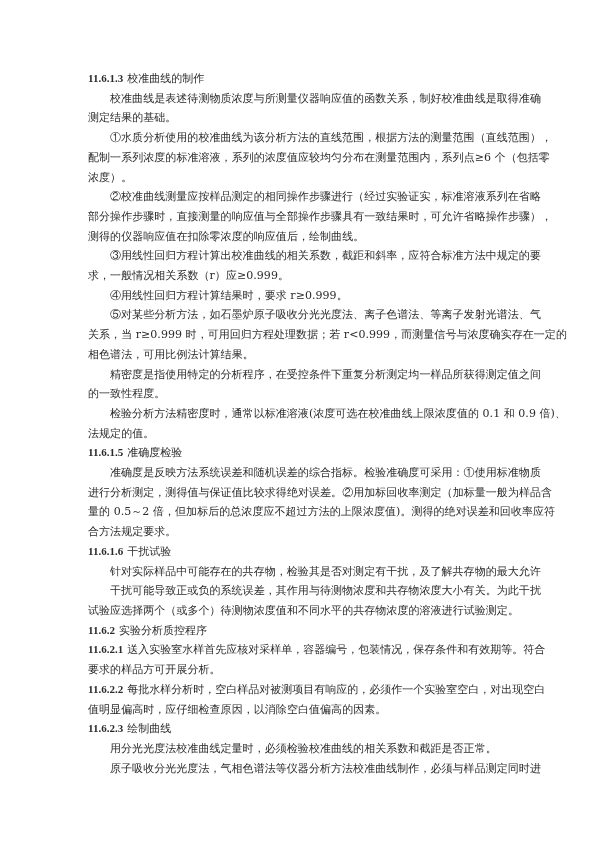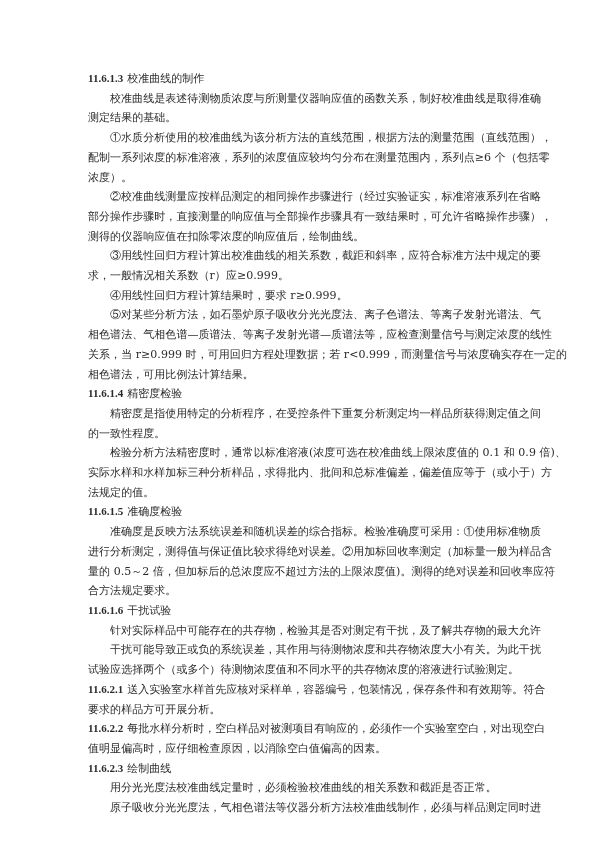--- a/index.html
+++ b/index.html
@@ -23,38 +23,36 @@
     <div class="line indent just">①水质分析使用的校准曲线为该分析方法的直线范围，根据方法的测量范围（直线范围），</div>
     <div class="line just">配制一系列浓度的标准溶液，系列的浓度值应较均匀分布在测量范围内，系列点≥6 个（包括零</div>
     <div class="line">浓度）。</div>
     <div class="line indent just">②校准曲线测量应按样品测定的相同操作步骤进行（经过实验证实，标准溶液系列在省略</div>
     <div class="line just">部分操作步骤时，直接测量的响应值与全部操作步骤具有一致结果时，可允许省略操作步骤），</div>
     <div class="line">测得的仪器响应值在扣除零浓度的响应值后，绘制曲线。</div>
     <div class="line indent just">③用线性回归方程计算出校准曲线的相关系数，截距和斜率，应符合标准方法中规定的要</div>
     <div class="line">求，一般情况相关系数（r）应≥0.999。</div>
     <div class="line indent">④用线性回归方程计算结果时，要求 r≥0.999。</div>
     <div class="line indent just">⑤对某些分析方法，如石墨炉原子吸收分光光度法、离子色谱法、等离子发射光谱法、气</div>
-    <div class="line just">相色谱法、气相色谱—质谱法、等离子发射光谱—质谱法等，应检查测量信号与测定浓度的线性</div>
     <div class="line just">关系，当 r≥0.999 时，可用回归方程处理数据；若 r&lt;0.999，而测量信号与浓度确实存在一定的</div>
     <div class="line">相色谱法，可用比例法计算结果。</div>
-    <div class="line heading"><span class="num">11.6.1.4</span><span class="title">精密度检验</span></div>
     <div class="line indent just">精密度是指使用特定的分析程序，在受控条件下重复分析测定均一样品所获得测定值之间</div>
     <div class="line">的一致性程度。</div>
     <div class="line indent just">检验分析方法精密度时，通常以标准溶液(浓度可选在校准曲线上限浓度值的 0.1 和 0.9 倍)、</div>
-    <div class="line just">实际水样和水样加标三种分析样品，求得批内、批间和总标准偏差，偏差值应等于（或小于）方</div>
     <div class="line">法规定的值。</div>
     <div class="line heading"><span class="num">11.6.1.5</span><span class="title">准确度检验</span></div>
     <div class="line indent just">准确度是反映方法系统误差和随机误差的综合指标。检验准确度可采用：①使用标准物质</div>
     <div class="line just">进行分析测定，测得值与保证值比较求得绝对误差。②用加标回收率测定（加标量一般为样品含</div>
     <div class="line just">量的 0.5～2 倍，但加标后的总浓度应不超过方法的上限浓度值)。测得的绝对误差和回收率应符</div>
     <div class="line">合方法规定要求。</div>
     <div class="line heading"><span class="num">11.6.1.6</span><span class="title">干扰试验</span></div>
     <div class="line indent just">针对实际样品中可能存在的共存物，检验其是否对测定有干扰，及了解共存物的最大允许</div>
     <div class="line indent just">干扰可能导致正或负的系统误差，其作用与待测物浓度和共存物浓度大小有关。为此干扰</div>
     <div class="line">试验应选择两个（或多个）待测物浓度值和不同水平的共存物浓度的溶液进行试验测定。</div>
+    <div class="line heading"><span class="num">11.6.2</span><span class="title">实验分析质控程序</span></div>
     <div class="line heading just"><span class="num">11.6.2.1</span><span class="title">送入实验室水样首先应核对采样单，容器编号，包装情况，保存条件和有效期等。符合</span></div>
     <div class="line">要求的样品方可开展分析。</div>
     <div class="line heading just"><span class="num">11.6.2.2</span><span class="title">每批水样分析时，空白样品对被测项目有响应的，必须作一个实验室空白，对出现空白</span></div>
     <div class="line">值明显偏高时，应仔细检查原因，以消除空白值偏高的因素。</div>
     <div class="line heading"><span class="num">11.6.2.3</span><span class="title">绘制曲线</span></div>
     <div class="line indent">用分光光度法校准曲线定量时，必须检验校准曲线的相关系数和截距是否正常。</div>
     <div class="line indent just">原子吸收分光光度法，气相色谱法等仪器分析方法校准曲线制作，必须与样品测定同时进</div>
   </div>
 
 </body></html>

